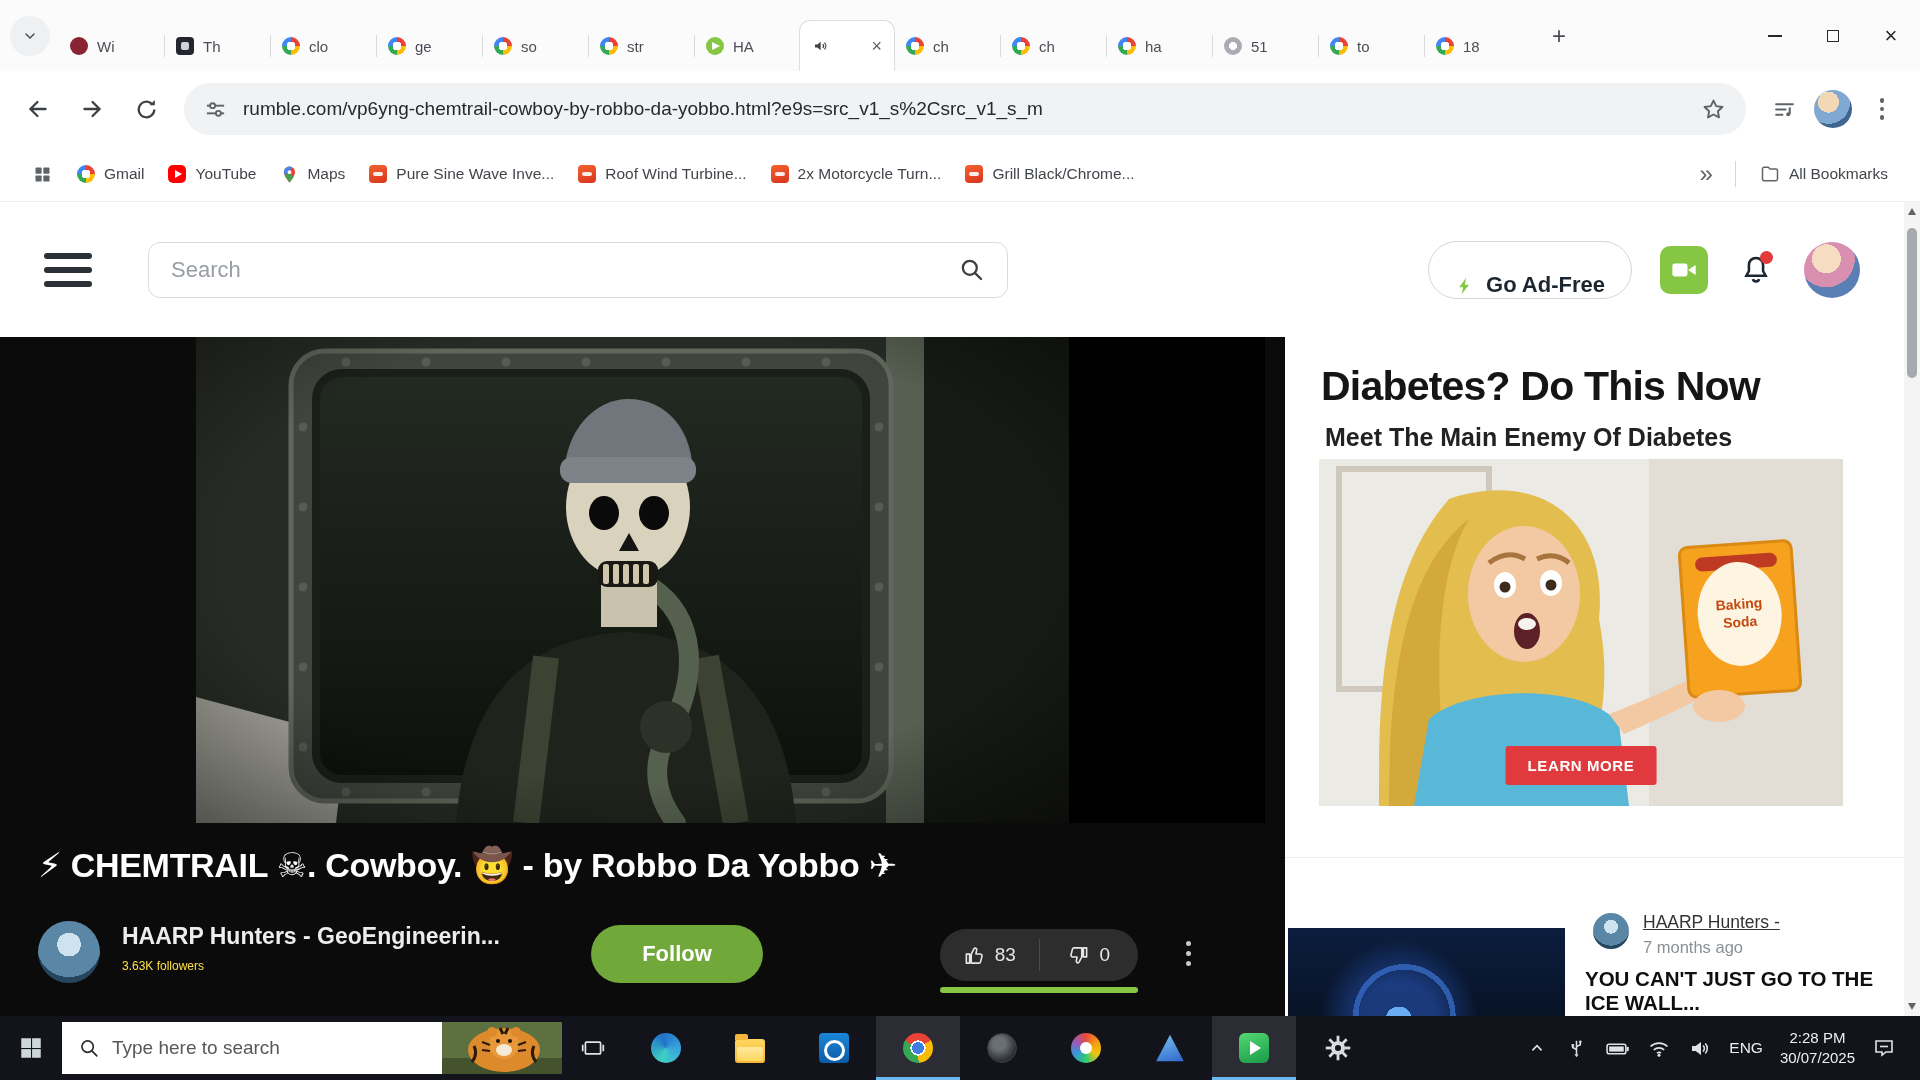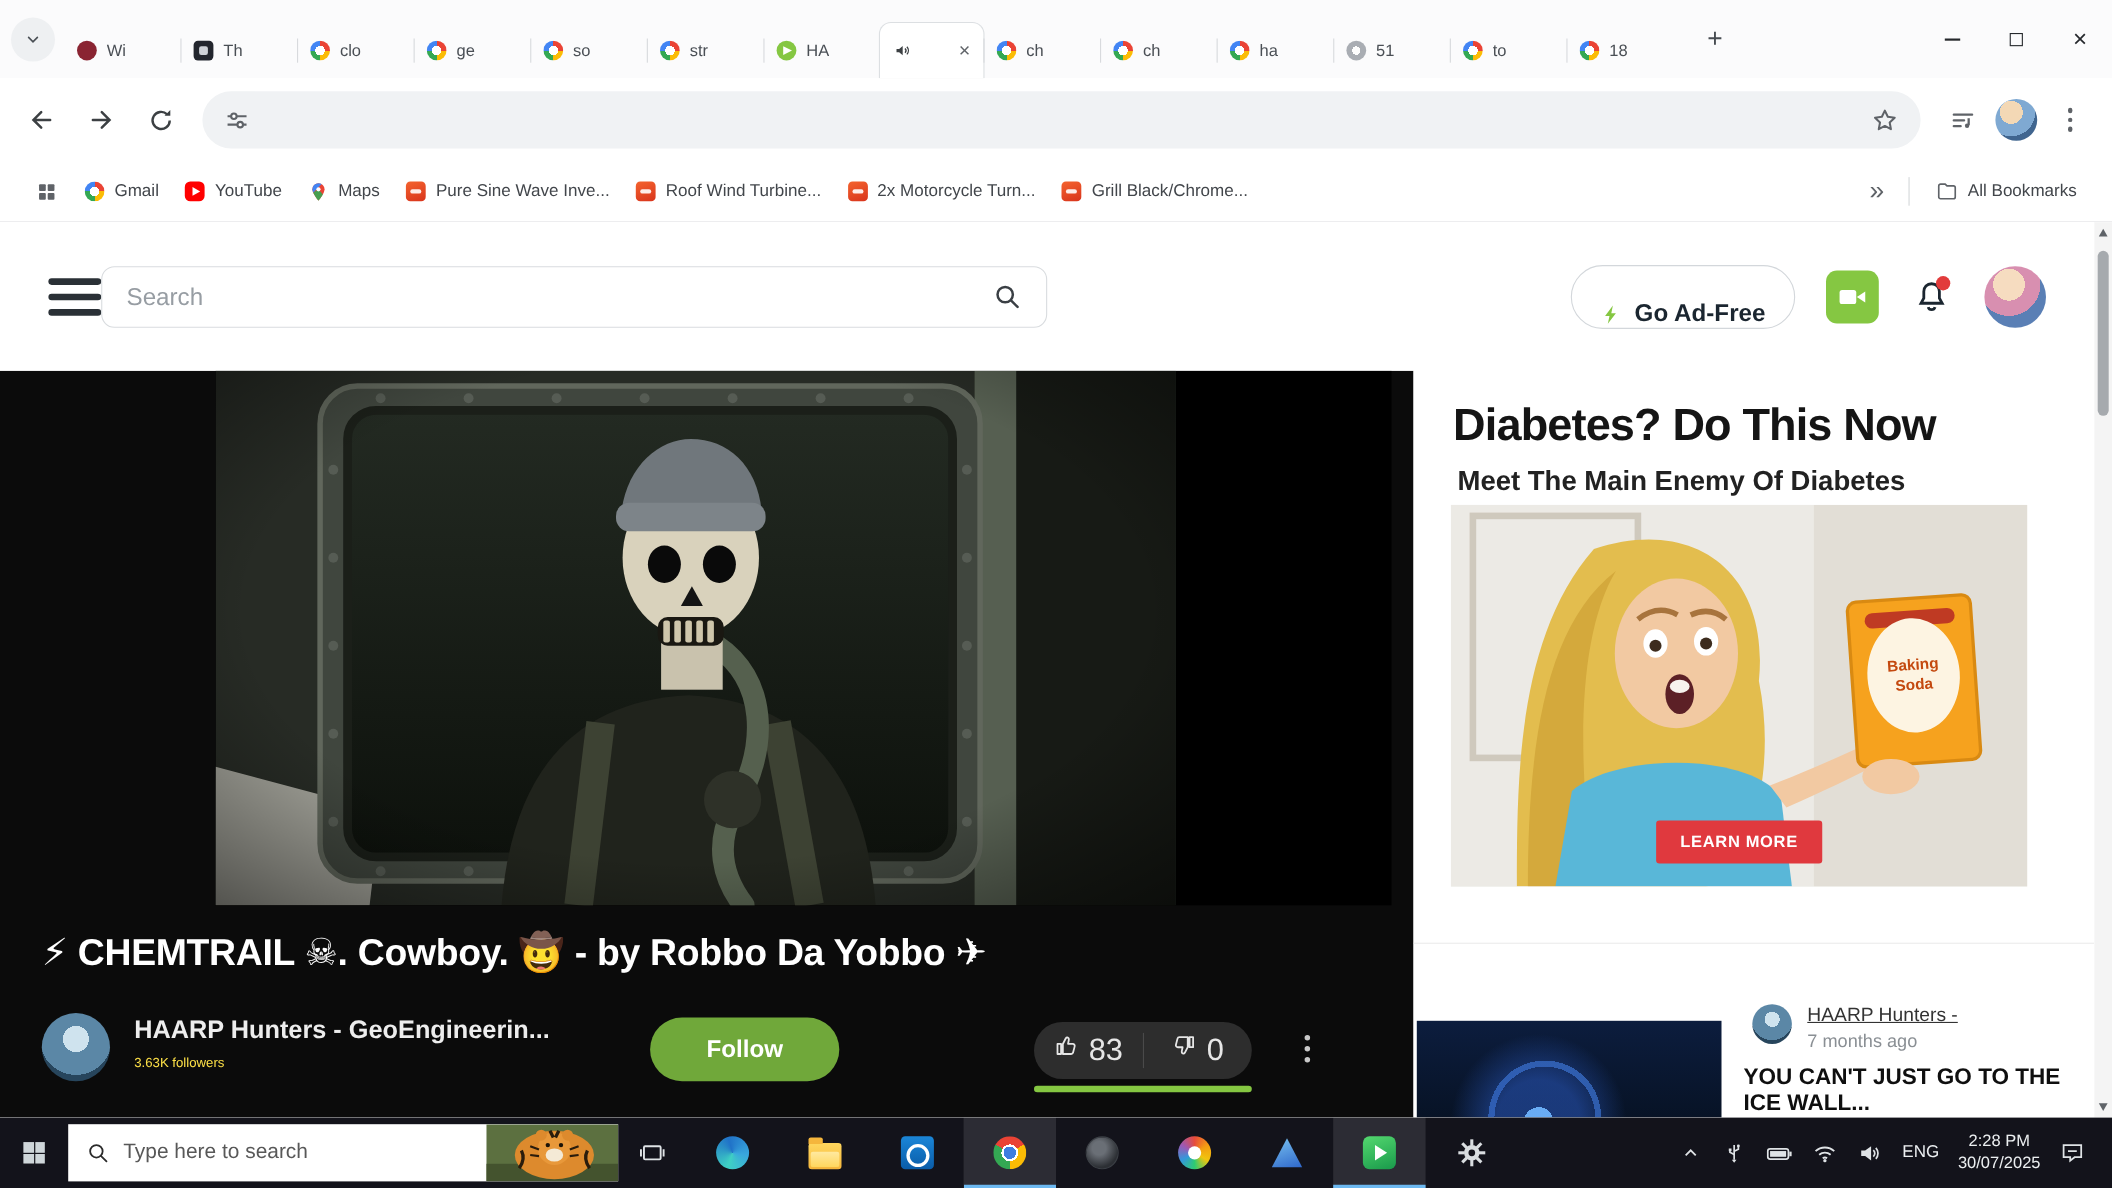--- a/index.html
+++ b/index.html
@@ -55,21 +55,21 @@
   .bm-divider { width:1px; height:26px; background:#d4d7da; margin:0 12px; }
 
   
   .rheader { position:absolute; top:202px; left:0; right:16px; height:135px; background:#fff; display:flex; align-items:center; padding:0 44px; }
   .hamburger { width:48px; height:34px; display:flex; flex-direction:column; justify-content:space-between; }
   .hamburger i { height:6px; border-radius:3px; background:#2a3036; }
   .rlogo { display:flex; align-items:center; gap:12px; margin-left:48px; }
   .rlogo-circle { width:54px; height:54px; border-radius:50%; background:var(--rumble-green,#85c742); position:relative; }
   .rlogo-circle::after { content:""; position:absolute; left:20px; top:15px; border-left:22px solid #fff; border-top:12px solid transparent; border-bottom:12px solid transparent; }
   .rlogo-word { font-size:46px; font-weight:800; letter-spacing:-2px; color:#15212b; }
-  .rsearch { width:860px; height:56px; border:1.6px solid #d9dcdf; border-radius:12px; display:flex; align-items:center; padding:0 22px; gap:14px; }
+  .rsearch { margin-left:56px; width:860px; height:56px; border:1.6px solid #d9dcdf; border-radius:12px; display:flex; align-items:center; padding:0 22px; gap:14px; }
   .rsearch input { flex:1; border:none; outline:none; font-size:22px; color:#333; background:transparent; font-family:inherit; }
   .rsearch input::placeholder { color:#979da3; }
   .rheader-right { margin-left:auto; display:flex; align-items:center; gap:28px; }
   .goadfree { height:58px; padding:0 26px; border:1.6px solid #d3d7db; border-radius:999px; display:flex; align-items:flex-end; gap:11px; font-size:22px; font-weight:600; color:#1b2630; }
   .bolt { color:var(--rumble-green,#85c742); display:grid; place-items:center; }
   .cam-btn { width:48px; height:48px; border-radius:10px; background:var(--rumble-green,#85c742); display:grid; place-items:center; }
   .bell-wrap { position:relative; width:40px; height:40px; display:grid; place-items:center; color:#1b2630; }
   .bell-dot { position:absolute; top:1px; right:3px; width:13px; height:13px; border-radius:50%; background:var(--badge-red,#e23b3b); }
   .avatar-hd { width:56px; height:56px; border-radius:50%; background:radial-gradient(circle at 40% 30%,#f6dcc0 0 28%,#d88fb0 28% 55%,#5a7fb5 55%); }
 
@@ -77,21 +77,21 @@
   .content { position:absolute; top:337px; bottom:64px; left:0; right:16px; display:flex; overflow:hidden; }
   .main-col { width:1285px; background:#0b0b0b; position:relative; flex:none; }
   .player { position:absolute; left:196px; top:0; width:1069px; height:486px; background:#000; }
   .player svg { position:absolute; left:0; top:0; }
   .video-title { position:absolute; left:38px; top:508px; right:30px; font-size:34px; font-weight:bold; color:#fff; letter-spacing:-0.3px; white-space:nowrap; overflow:hidden; }
   .ch-avatar { position:absolute; left:38px; top:584px; width:62px; height:62px; border-radius:50%; background:radial-gradient(circle at 50% 38%,#cfe3ee 0 24%,#5b87a6 24% 66%,#27455c 66%); }
   .ch-name { position:absolute; left:122px; top:586px; width:460px; font-size:23px; font-weight:700; color:#ededed; white-space:nowrap; overflow:hidden; text-overflow:ellipsis; }
   .ch-followers { position:absolute; left:122px; top:622px; font-size:12px; color:#fde047; }
   .follow-btn { position:absolute; left:591px; top:588px; width:172px; height:58px; border-radius:29px; background:var(--follow-green,#70a83a); color:#fff; font-size:22px; font-weight:600; display:grid; place-items:center; }
   .likes-pill { position:absolute; left:940px; top:592px; width:198px; height:52px; border-radius:26px; background:#2d2d2d; display:flex; align-items:center; color:#e6e6e6; }
-  .likes-pill .seg { flex:1; display:flex; justify-content:center; gap:9px; font-size:28px; }
+  .likes-pill .seg { flex:1; display:flex; align-items:center; justify-content:center; gap:9px; font-size:19px; }
   .likes-pill .vdiv { width:1px; height:60%; background:#4a4a4a; }
   .like-bar { position:absolute; left:940px; top:650px; width:198px; height:6px; border-radius:3px; background:var(--rumble-green,#85c742); }
   .kebab-dark { position:absolute; left:1186px; top:604px; display:flex; flex-direction:column; gap:5px; }
   .kebab-dark i { width:5px; height:5px; border-radius:50%; background:#c9c9c9; }
 
   
   .sidebar { flex:1; background:#fff; position:relative; overflow:hidden; }
   .ad-headline { position:absolute; left:36px; top:26px; font-size:41px; font-weight:800; color:#151515; letter-spacing:-0.8px; }
   .ad-subhead { position:absolute; left:40px; top:86px; font-size:25px; font-weight:700; color:#222; }
   .ad-image { position:absolute; left:34px; top:122px; width:524px; height:347px; overflow:hidden; background:#eceae5; }
@@ -251,20 +251,21 @@
     </div>
     <div class="urlbar">
       <svg viewBox="0 0 24 24" width="23" height="23">
           <g stroke="#5f6368" stroke-width="2" fill="none">
             <line x1="3" y1="8" x2="21" y2="8"></line>
             <line x1="3" y1="16" x2="21" y2="16"></line>
           </g>
           <circle cx="9" cy="8" r="2.6" fill="#fff" stroke="#5f6368" stroke-width="2"></circle>
           <circle cx="15" cy="16" r="2.6" fill="#fff" stroke="#5f6368" stroke-width="2"></circle>
         </svg>
+      <span class="url-text">rumble.com/vp6yng-chemtrail-cowboy-by-robbo-da-yobbo.html?e9s=src_v1_s%2Csrc_v1_s_m</span>
       <span class="spacer"></span>
       <svg viewBox="0 0 24 24" width="25" height="25">
           <path d="M12 3.4l2.6 5.4 6 .8-4.4 4.1 1.1 5.9L12 16.8l-5.3 2.8 1.1-5.9L3.4 9.6l6-.8z" fill="none" stroke="#5f6368" stroke-width="1.8" stroke-linejoin="round"></path>
         </svg>
     </div>
     <div class="tool-btn">
       <svg viewBox="0 0 24 24" width="25" height="25">
           <g stroke="#5f6368" stroke-width="2" stroke-linecap="round">
             <line x1="4" y1="7" x2="20" y2="7"></line>
             <line x1="4" y1="12" x2="13" y2="12"></line>

